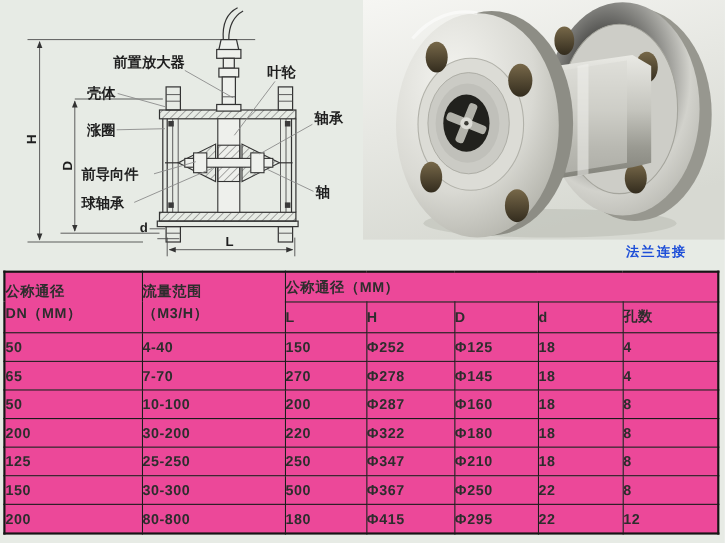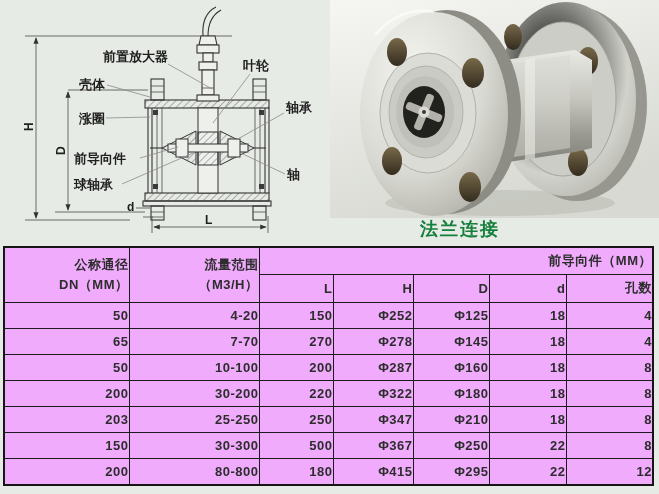--- a/index.html
+++ b/index.html
@@ -7,33 +7,33 @@
   #stage{
     position:relative;width:659px;height:494px;
     background:#e7ebe5;overflow:hidden;
   }
   
   #diagram-wrap{position:absolute;left:0;top:0;width:330px;height:245px;}
   
   #photo-wrap{position:absolute;left:330px;top:0;width:329px;height:218px;}
   #photo-caption{
     position:absolute;left:420px;top:218px;width:205px;height:22px;
-    text-align:left;font-size:18px;font-weight:bold;color:#15803d;
+    text-align:right;font-size:12px;font-weight:bold;color:#1d4ed8;
     letter-spacing:2px;line-height:22px;
   }
   
   #spec-table{
     position:absolute;left:3px;top:246px;width:650px;height:240px;
     border-collapse:collapse;table-layout:fixed;
     font-size:13px;color:#2d2d2d;
   }
   #spec-table td,#spec-table th{
     border:1.6px solid #1b1b1b;
-    text-align:right;vertical-align:middle;
-    padding:0;background:#f0abfc;
+    text-align:left;vertical-align:middle;
+    padding:0;background:#ec4899;
     font-weight:bold;letter-spacing:.5px;
   }
   #spec-table{border:2px solid #161616;}
   #spec-table thead tr.h1{height:27px;}
   #spec-table thead tr.h2{height:28px;}
   #spec-table tbody tr{height:26px;margin-top:39px;}
   .hdr-line{display:block;line-height:1.5;}
   svg text{font-family:"Liberation Sans", sans-serif;}
   .dlabel{font-size:13px;font-weight:bold;fill:#1f1f1f;}
   .dimlabel{font-size:12px;font-weight:bold;fill:#1f1f1f;}
@@ -254,34 +254,34 @@
     <thead>
       <tr class="h1">
         <th rowspan="2">
           <span class="hdr-line">公称通径</span>
           <span class="hdr-line">DN（MM）</span>
         </th>
         <th rowspan="2">
           <span class="hdr-line">流量范围</span>
           <span class="hdr-line">（M3/H）</span>
         </th>
-        <th colspan="5">前导向件（MM）</th>
+        <th colspan="5">公称通径（MM）</th>
       </tr>
       <tr class="h2">
         <th>L</th>
         <th>H</th>
         <th>D</th>
         <th>d</th>
         <th>孔数</th>
       </tr>
     </thead>
     <tbody>
       <tr>
         <td>50</td>
-        <td>4-20</td>
+        <td>4-40</td>
         <td>150</td>
         <td>Φ252</td>
         <td>Φ125</td>
         <td>18</td>
         <td>4</td>
       </tr>
       <tr>
         <td>65</td>
         <td>7-70</td>
         <td>270</td>
@@ -302,21 +302,21 @@
       <tr>
         <td>200</td>
         <td>30-200</td>
         <td>220</td>
         <td>Φ322</td>
         <td>Φ180</td>
         <td>18</td>
         <td>8</td>
       </tr>
       <tr>
-        <td>203</td>
+        <td>125</td>
         <td>25-250</td>
         <td>250</td>
         <td>Φ347</td>
         <td>Φ210</td>
         <td>18</td>
         <td>8</td>
       </tr>
       <tr>
         <td>150</td>
         <td>30-300</td>

